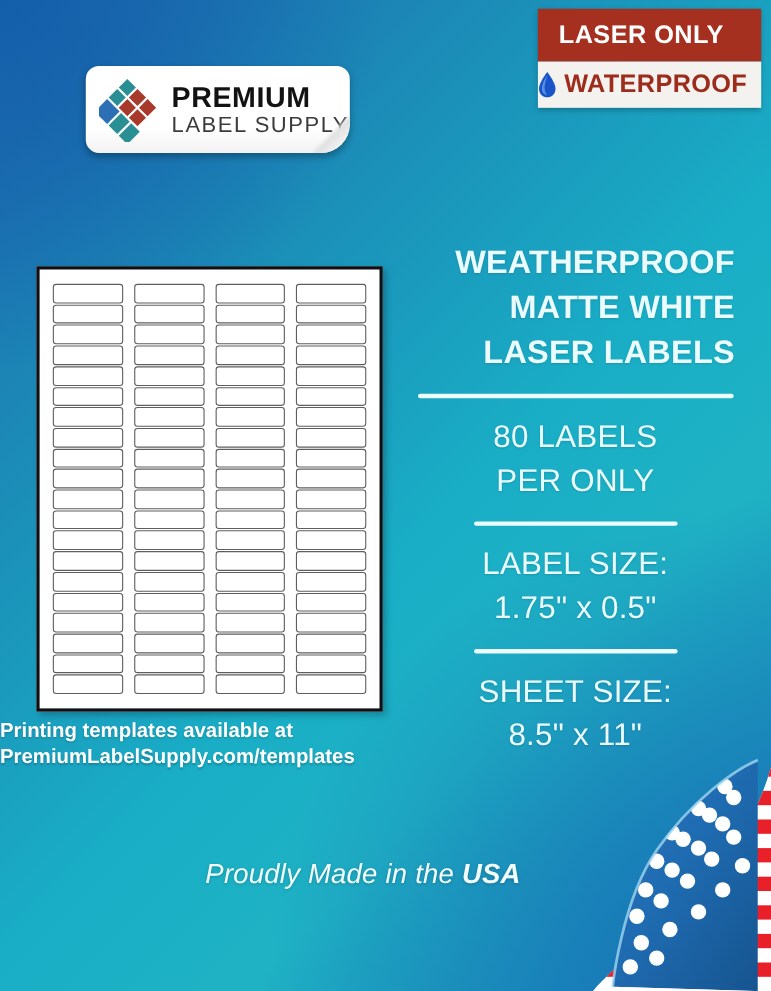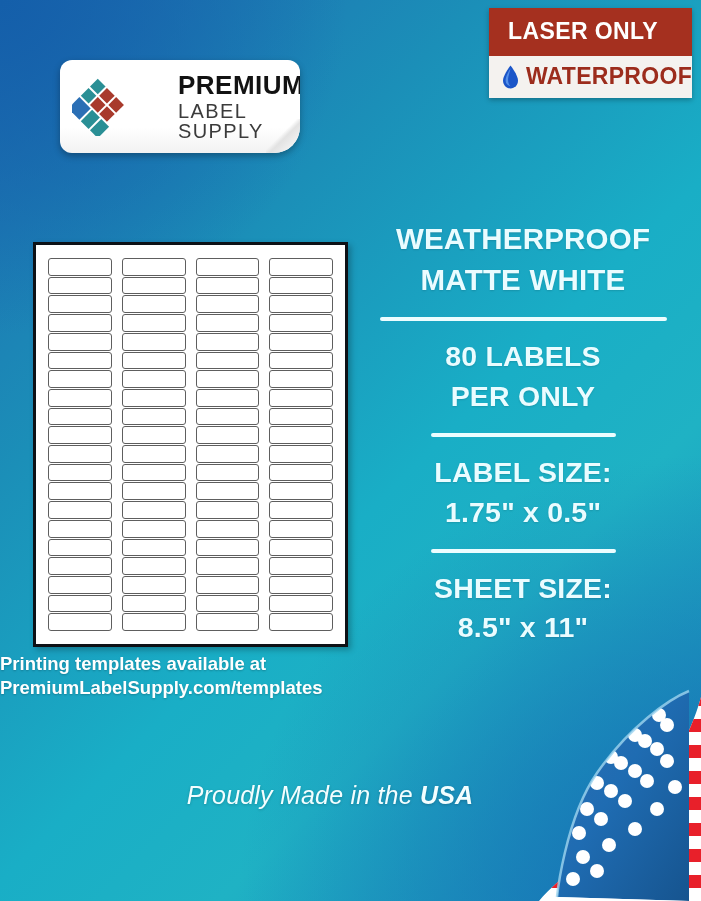--- a/index.html
+++ b/index.html
@@ -35,42 +35,41 @@
     font-weight:bold;
     font-size:23px;
     letter-spacing:0.4px;
     padding:10px 15px 11px 0;
   }
   .badge-waterproof {
     background:#f4f2ef;
     color:#9c2c1c;
     display:flex;
     align-items:center;
-    justify-content:flex-end;
+    justify-content:flex-start;
     gap:7px;
     font-weight:bold;
     font-size:23px;
     letter-spacing:0.3px;
     padding:7px 0 8px 0;
   }
   .drop-icon { display:block; width:17px; height:24px; flex:0 0 auto; }
 
   
   .logo-card {
     position:absolute;
-    left:60px; top:60px;
-    width:240px; height:93px;
+    left:78px; top:60px;
+    width:240px; height:79px;
     background:linear-gradient(180deg,#ffffff 0%,#ffffff 72%,#f2f2f2 100%);
     border-radius:12px 12px 26px 12px;
     box-shadow:0 3px 7px rgba(0,0,0,0.30);
     display:flex;
     align-items:center;
     padding-left:12px;
     overflow:hidden;
-    gap:40px;
   }
   .logo-card::after{
     content:"";
     position:absolute;
     right:0; bottom:0;
     width:34px; height:34px;
     background:linear-gradient(135deg, rgba(255,255,255,0) 45%, #e2e2e2 55%, #ffffff 100%);
     border-radius:0 0 24px 0;
   }
   .logo-mark { width:60px; height:58px; flex:0 0 auto; }
@@ -130,31 +129,32 @@
     width:290px;
     text-align:center;
     color:#eafcff;
   }
   .info-head {
     font-weight:bold;
     font-size:29.5px;
     line-height:1.39;
     letter-spacing:0.2px;
     text-shadow:0 1px 2px rgba(0,0,0,0.13);
+    text-align:right;
   }
   .rule {
     height:4px;
     background:#ecfdff;
     margin:17px auto 16px auto;
     border-radius:2px;
   }
   .rule.wide { width:287px; }
   .rule.narrow { width:185px; margin-top:16px; margin-bottom:16px; }
   .info-block {
-    font-weight:bold;
+    font-weight:normal;
     font-size:28.5px;
     line-height:1.4;
     letter-spacing:0.2px;
     text-shadow:0 1px 2px rgba(0,0,0,0.13);
   }
 
   .made-in {
     position:absolute;
     left:0; top:781px;
     width:660px;
@@ -307,20 +307,21 @@
 
   <div class="templates-note">
     <div>Printing templates available at</div>
     <div>PremiumLabelSupply.com/templates</div>
   </div>
 
   <div class="info-col">
     <div class="info-head">
       <div>WEATHERPROOF</div>
       <div>MATTE WHITE</div>
+      <div>LASER LABELS</div>
     </div>
 
     <div class="rule wide"></div>
 
     <div class="info-block">
       <div>80 LABELS</div>
       <div>PER ONLY</div>
     </div>
 
     <div class="rule narrow"></div>

